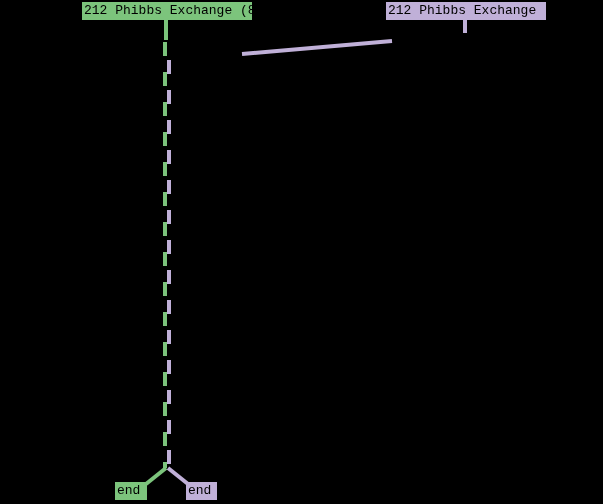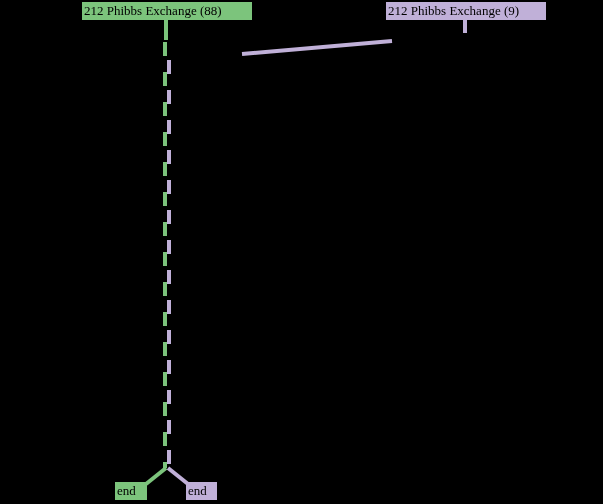--- a/index.html
+++ b/index.html
@@ -12,21 +12,21 @@
   }
   #canvas {
     position: relative;
     width: 603px;
     height: 504px;
     background: #000000;
     overflow: hidden;
   }
   .node-label {
     position: absolute;
-    font-family: Liberation Serif, serif;
+    font-family: Liberation Mono, monospace;
     font-size: 13px;
     line-height: 18px;
     color: #000000;
     white-space: nowrap;
     padding: 0 2px;
     box-sizing: border-box;
   }
   .label-green { background: #7cc47c; }
   .label-purple { background: #c0b0d8; }
 

